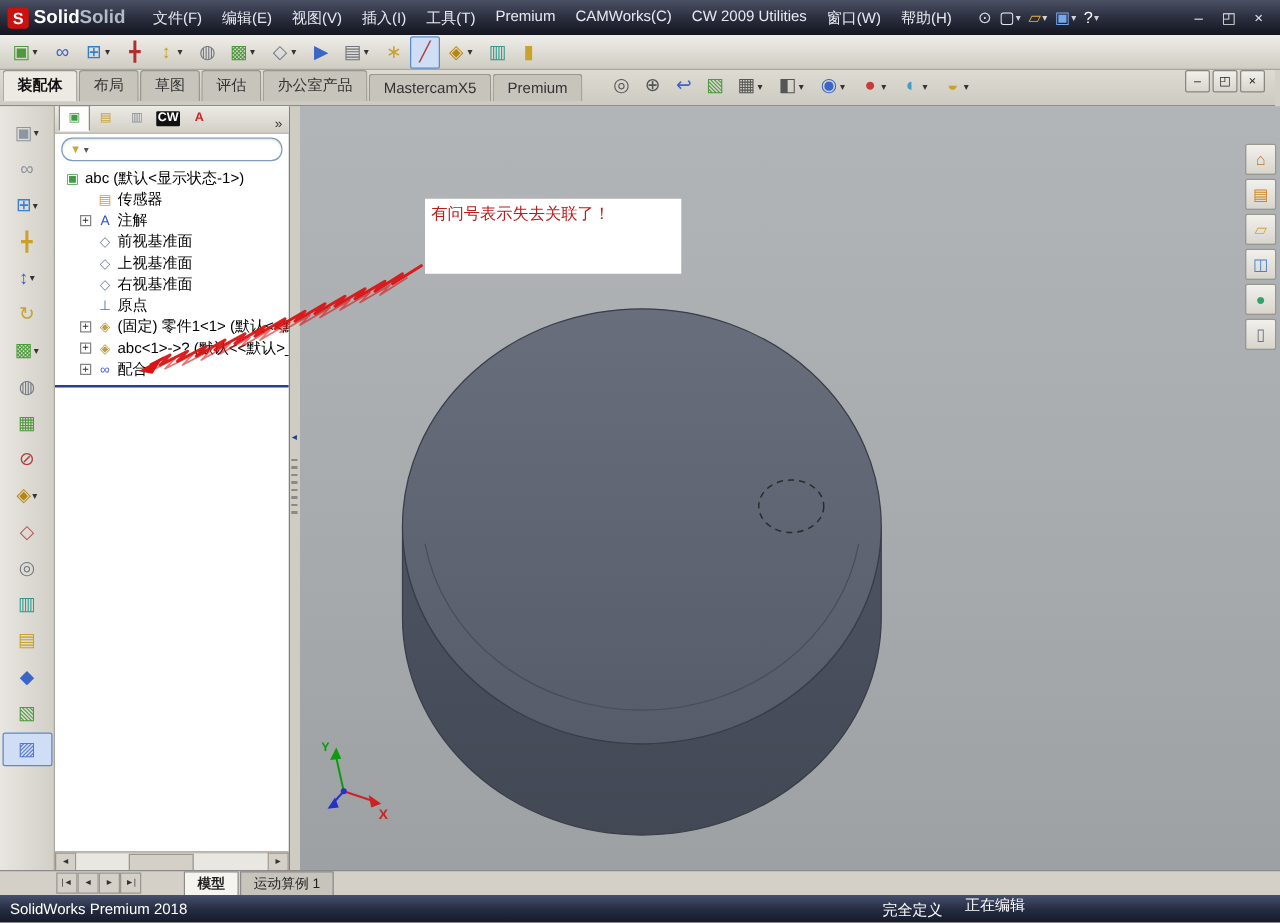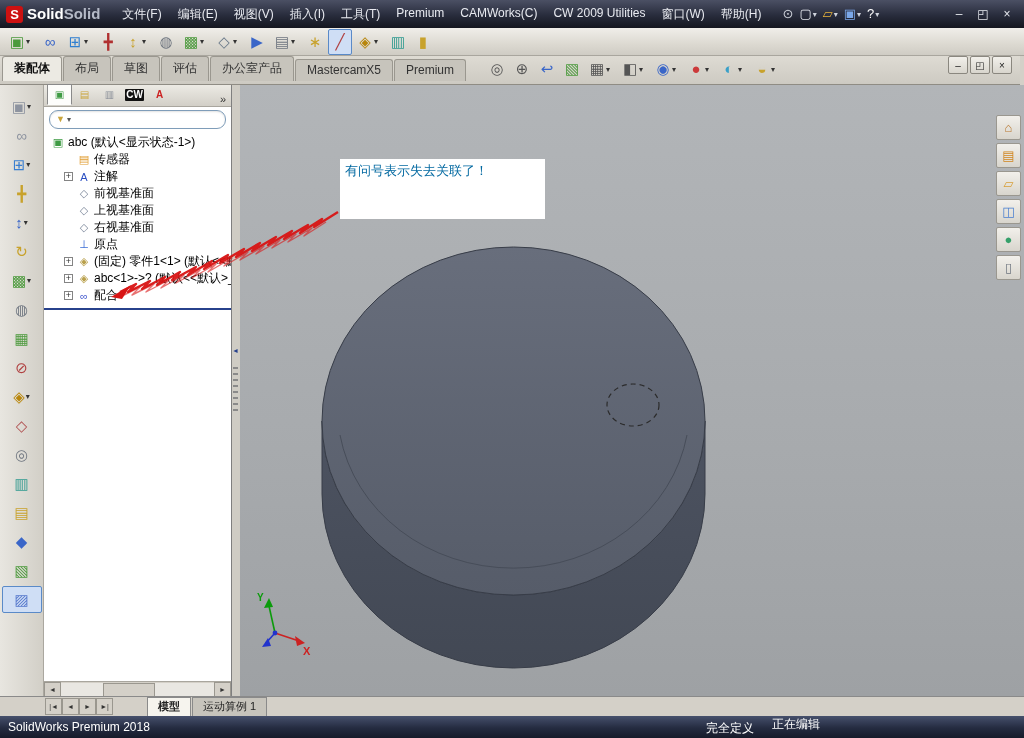--- a/index.html
+++ b/index.html
@@ -81,21 +81,21 @@
   .scroll-track{flex:1;height:13px;position:relative;background:#e9e7e2;}
   .scroll-thumb{position:absolute;left:42px;top:0;width:50px;height:12px;background:#d4d0c8;border:1px solid #9a978f;}
   .splitter{position:absolute;left:232px;top:85px;width:8px;height:611px;background:#cfccc4;border-right:1px solid #9a978f;}
   .splitter-handle{position:absolute;left:1px;top:282px;width:5px;height:46px;
     background:repeating-linear-gradient(180deg,#8a8a8a 0 2px,#cfccc4 2px 6px);}
   .splitter-arrow{position:absolute;left:0;top:262px;font-size:7px;color:#27418c;}
   
   .graphics{position:absolute;left:240px;top:85px;width:784px;height:611px;
     background:linear-gradient(180deg,#b2b5b8 0%,#a8abae 55%,#9ea1a4 100%);overflow:hidden;}
   .annotation{position:absolute;left:100px;top:74px;width:205px;height:60px;background:#ffffff;
-    color:#0369a1;font-size:13px;padding:3px 5px;box-sizing:border-box;}
+    color:#b91c1c;font-size:13px;padding:3px 5px;box-sizing:border-box;}
   .task-strip{position:absolute;top:30px;right:3px;display:flex;flex-direction:column;}
   .task-btn{width:23px;height:23px;margin-bottom:3px;background:linear-gradient(#f2f0eb,#d8d5cd);
     border:1px solid #9a978f;border-radius:2px;display:flex;align-items:center;justify-content:center;font-size:13px;}
   .model-svg{position:absolute;left:0;top:0;}
   
   .overlay{position:absolute;left:0;top:0;width:1024px;height:738px;pointer-events:none;z-index:40;}
   
   .sheetbar{position:absolute;left:0;top:696px;width:1024px;height:20px;box-sizing:border-box;
     background:#d4d0c8;border-top:1px solid #8a8a8a;display:flex;align-items:center;padding-left:45px;}
   .sheet-nav{width:15px;height:15px;background:#d4d0c8;border:1px solid #9a978f;color:#333;

